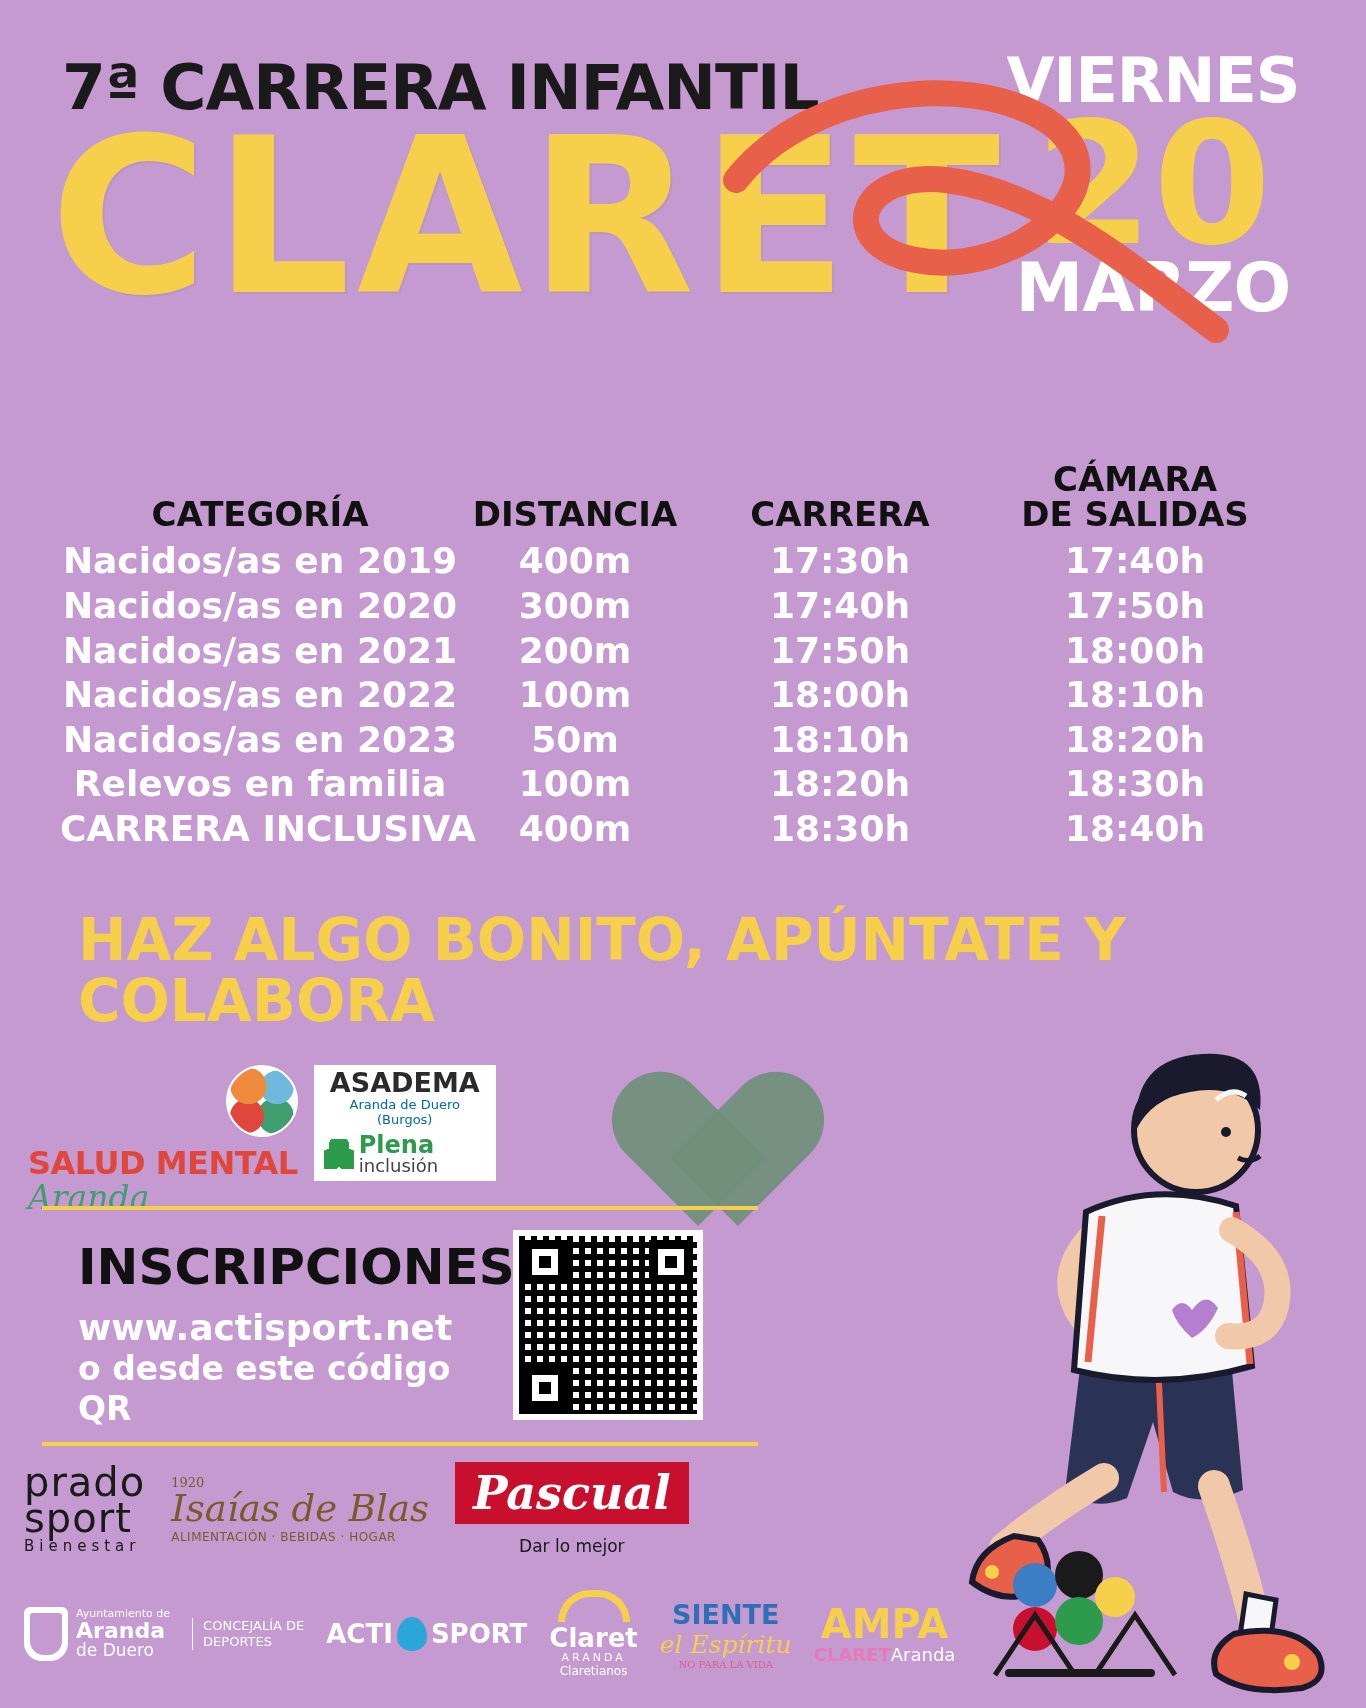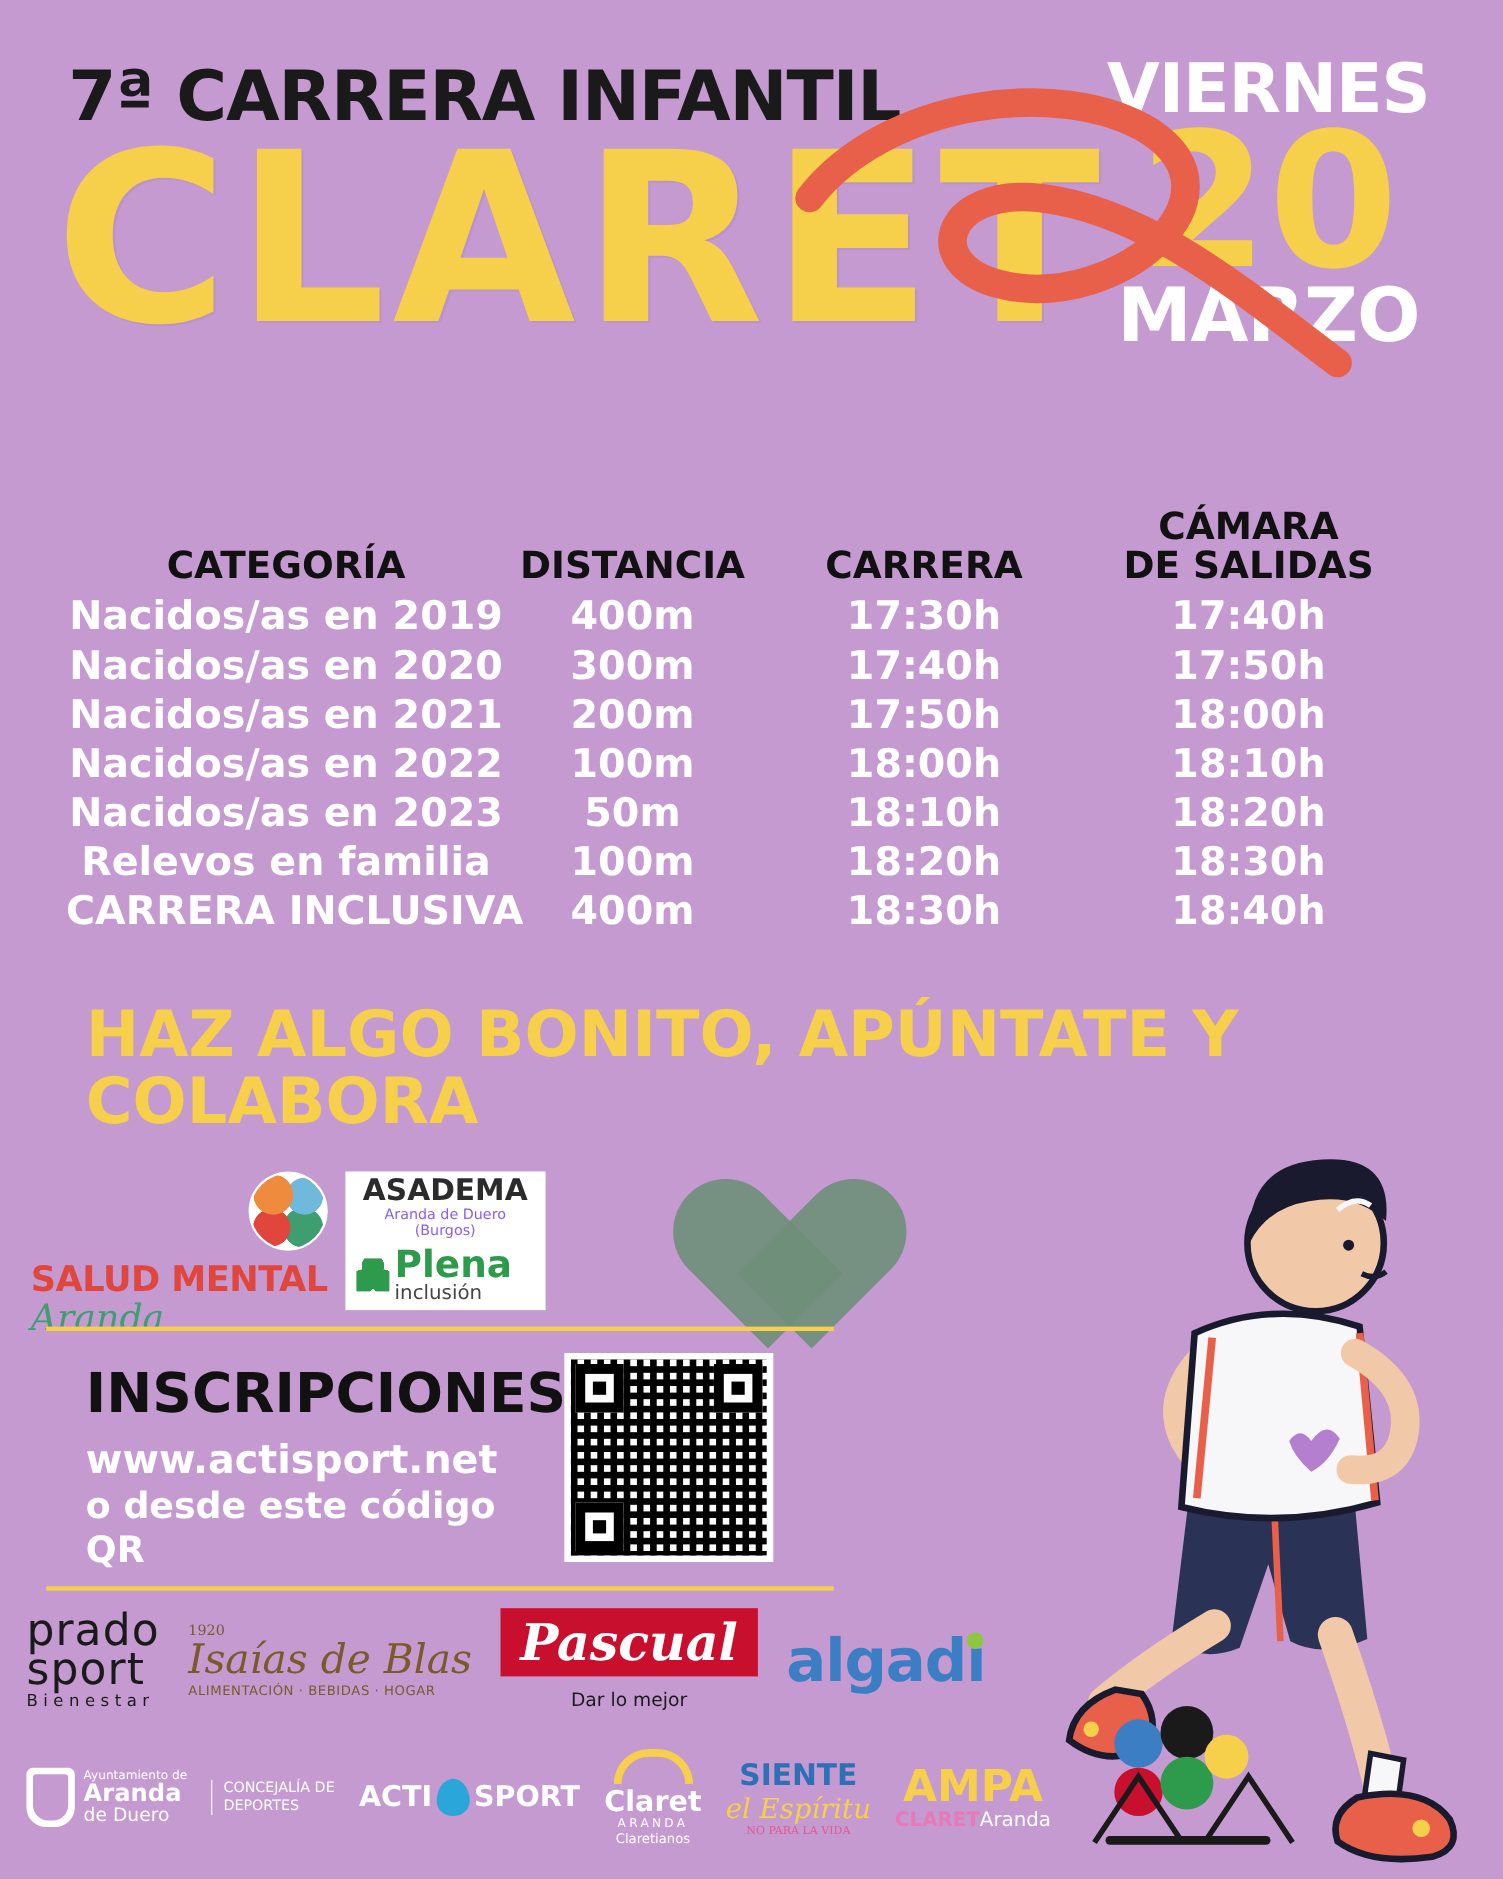--- a/index.html
+++ b/index.html
@@ -157,33 +157,33 @@
     background: #ffffff;
     padding: 4px 10px 6px;
     text-align: center;
     width: 182px;
   }
   .asa-title {
     font-size: 27px; font-weight: bold; color: #2b2b2b;
     font-family: "DejaVu Sans", sans-serif; line-height: 1;
   }
   .asa-sub {
-    font-size: 13px; color: #8b5cf6; font-family: "DejaVu Sans", sans-serif;
+    font-size: 13px; color: #0369a1; font-family: "DejaVu Sans", sans-serif;
     margin-top: 1px;
   }
   .plena-row { display: flex; align-items: center; gap: 5px; margin-top: 6px; }
   .plena-mark {
     width: 30px; height: 30px;
     background:
       radial-gradient(circle at 50% 22%, #2e9a4b 0 36%, transparent 37%),
       radial-gradient(circle at 20% 70%, #2e9a4b 0 34%, transparent 35%),
       radial-gradient(circle at 80% 70%, #2e9a4b 0 34%, transparent 35%);
   }
   .plena-text { line-height: 1; text-align: left; }
-  .plena-a { font-size: 34px; font-weight: bold; color: #2e9a4b; font-family: "DejaVu Sans", sans-serif; }
+  .plena-a { font-size: 24px; font-weight: bold; color: #2e9a4b; font-family: "DejaVu Sans", sans-serif; }
   .plena-b { font-size: 18px; color: #444; font-family: "DejaVu Sans", sans-serif; }
 
   
   .heart {
     position: absolute;
     top: 1000px;
     left: 575px;
     width: 190px;
     height: 175px;
   }
@@ -473,24 +473,20 @@
     </div>
     <div class="isaias">
       <div class="i1">1920</div>
       <div class="i2">Isaías de Blas</div>
       <div class="i3">ALIMENTACIÓN · BEBIDAS · HOGAR</div>
     </div>
     <div>
       <div class="pascual-box">Pascual</div>
       <div class="pascual-sub">Dar lo mejor</div>
     </div>
-    <div class="algadi">
-      <span>algadi</span>
-      <span class="dot"></span>
-    </div>
   </div>
 
   <div class="institutions">
     <div class="ayto">
       <div class="shield"></div>
       <div class="ayto-text">
         <div class="ayto-t1">Ayuntamiento de</div>
         <div class="ayto-t2">Aranda</div>
         <div class="ayto-t3">de Duero</div>
       </div>

